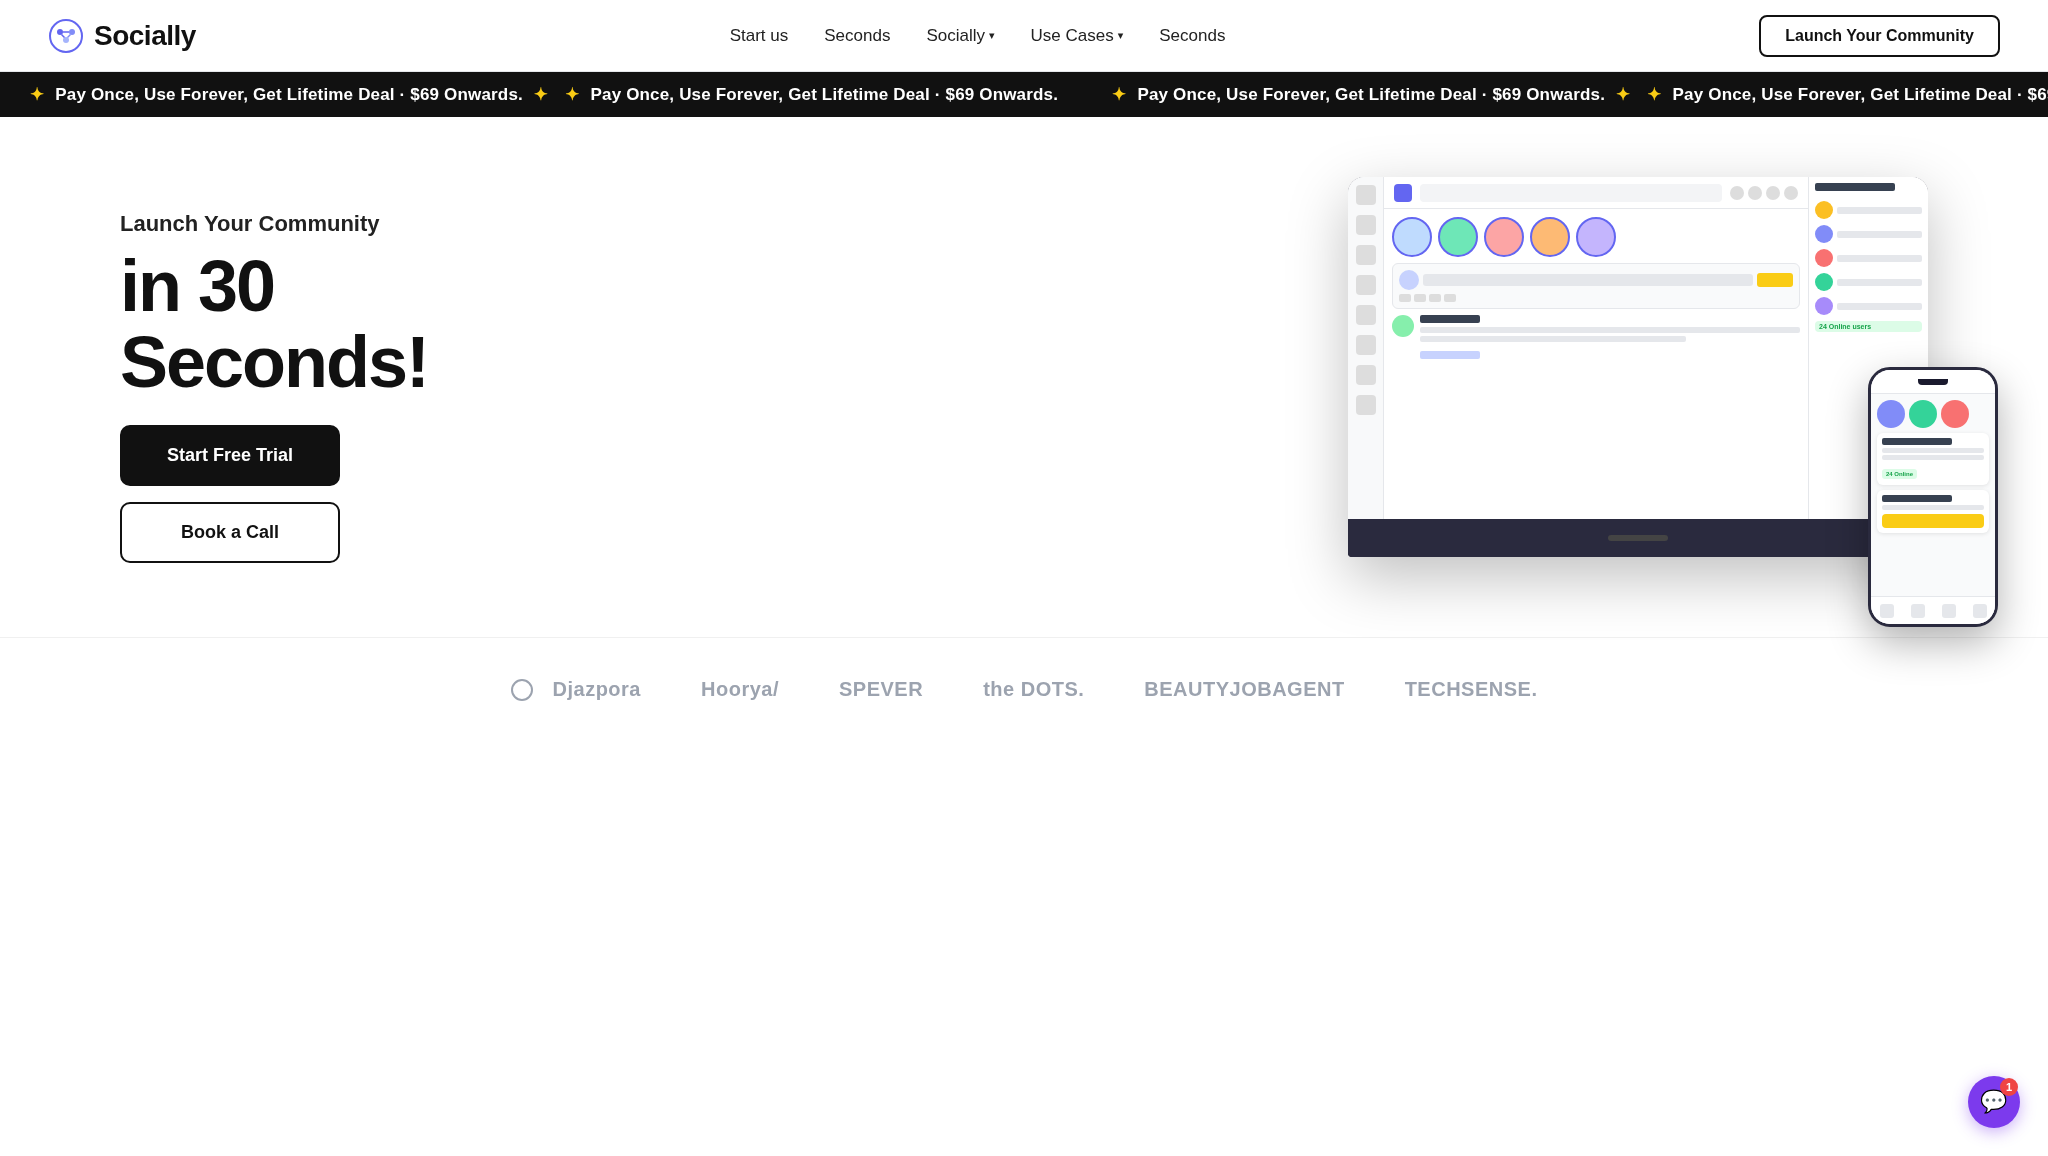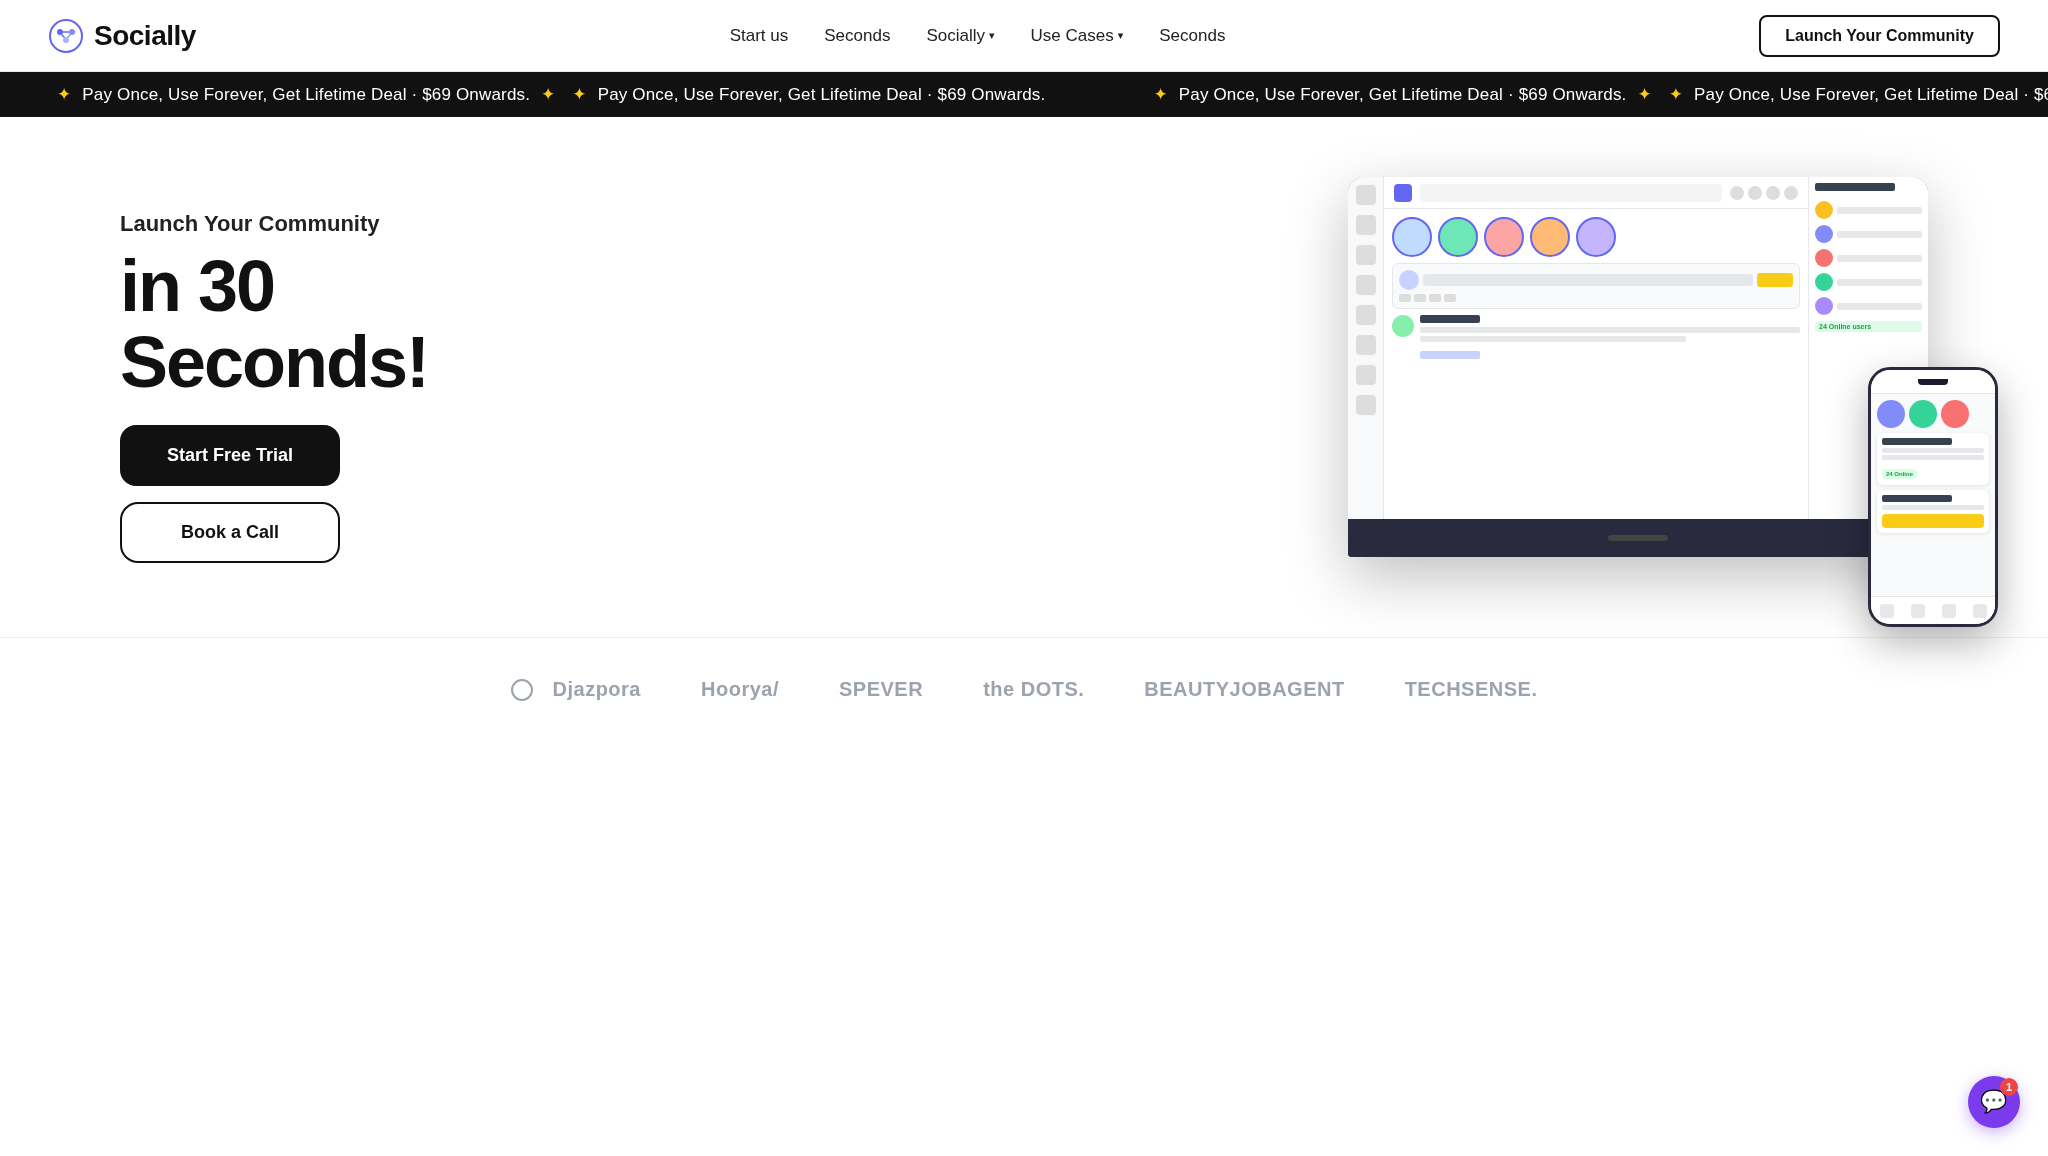--- a/index.html
+++ b/index.html
@@ -26,21 +26,21 @@
     
     .banner {
       background: #111; color: #fff;
       padding: 12px 0; overflow: hidden; white-space: nowrap;
       display: flex; align-items: center;
     }
     .banner-track {
       display: inline-flex; animation: marquee 18s linear infinite;
     }
     .banner-text {
-      font-size: 17px; font-weight: 400; padding: 0 51px; letter-spacing: 0.01em;
+      font-size: 17px; font-weight: 700; padding: 0 24px; letter-spacing: 0.01em;
     }
     .star { color: #facc15; margin: 0 6px; }
     @keyframes marquee {
       0% { transform: translateX(0); }
       100% { transform: translateX(-50%); }
     }
 
     
     .hero {
       display: flex; align-items: center; justify-content: space-between;
@@ -53,27 +53,27 @@
     .hero-title {
       font-size: 72px; font-weight: 800; color: #111; line-height: 1.05;
       margin-bottom: 24px; letter-spacing: -2px;
     }
     .hero-desc {
       font-size: 18px; color: #444; line-height: 1.6; margin-bottom: 40px; max-width: 420px;
     }
     .btn-primary {
       display: block; width: 220px; padding: 18px 32px;
       background: #111; color: #fff; border: 2px solid #111;
-      border-radius: 16px; font-size: 18px; font-weight: 600;
+      border-radius: 10px; font-size: 18px; font-weight: 600;
       cursor: pointer; text-align: center; margin-bottom: 16px; text-decoration: none;
     }
     .btn-secondary {
       display: block; width: 220px; padding: 18px 32px;
       background: #fff; color: #111; border: 2px solid #111;
-      border-radius: 18px; font-size: 18px; font-weight: 600;
+      border-radius: 10px; font-size: 18px; font-weight: 600;
       cursor: pointer; text-align: center; text-decoration: none;
     }
 
     
     .hero-right {
       flex: 1; display: flex; justify-content: flex-end; align-items: flex-end;
       position: relative; min-height: 420px;
     }
     .mockup-container {
       position: relative; width: 620px; height: 420px;

